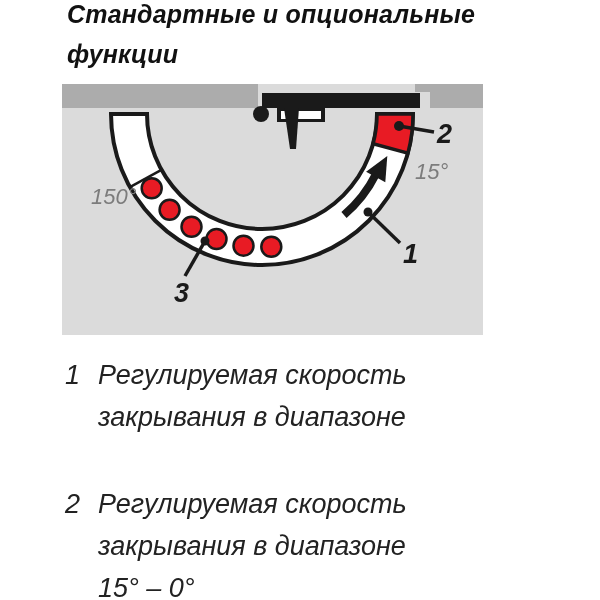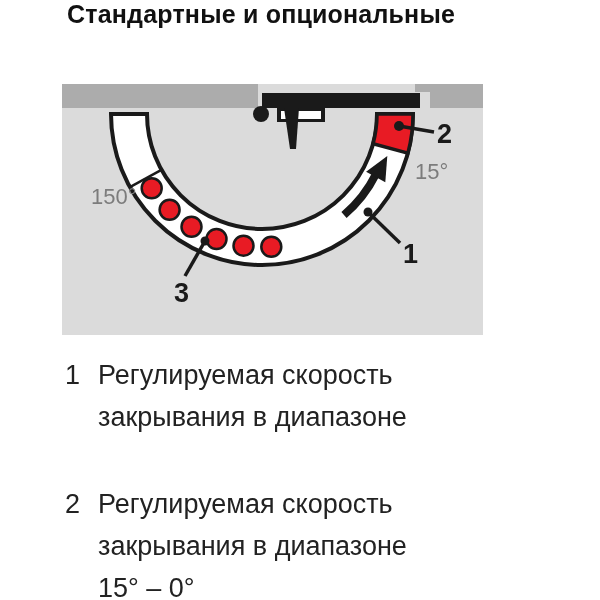--- a/index.html
+++ b/index.html
@@ -4,21 +4,21 @@
 <style>
   html, body { margin: 0; padding: 0; }
   body {
     width: 600px; height: 600px;
     background: #ffffff;
     font-family: "Liberation Sans", sans-serif;
     overflow: hidden;
     position: relative;
     color: #1f1f1f;
   }
-  .page { position: absolute; inset: 0; }
+  .page { position: absolute; inset: 0; font-style: italic; }
 
   
   .title {
     position: absolute;
     left: 67px; top: -6px;
     font-size: 25px;
     font-weight: bold;
     line-height: 40px;
     color: #111111;
     letter-spacing: 0.2px;
@@ -64,20 +64,21 @@
   .legend-item.item-1 { top: 354px; }
   .legend-item.item-2 { top: 483px; }
 </style>
 </head>
 <body>
 
 <div class="page">
 
   <div class="title">
     <div>Стандартные и опциональные</div>
+    <div>функции</div>
   </div>
 
   <div class="figure">
     <svg width="421" height="251" viewBox="62 84 421 251" xmlns="http://www.w3.org/2000/svg">
 
       <rect class="floor" x="62" y="84" width="421" height="251"></rect>
 
       <rect class="wall" x="62" y="84" width="196" height="24"></rect>
       <rect class="wall" x="415" y="84" width="68" height="8"></rect>
       <rect class="wall" x="430" y="84" width="53" height="24"></rect>

